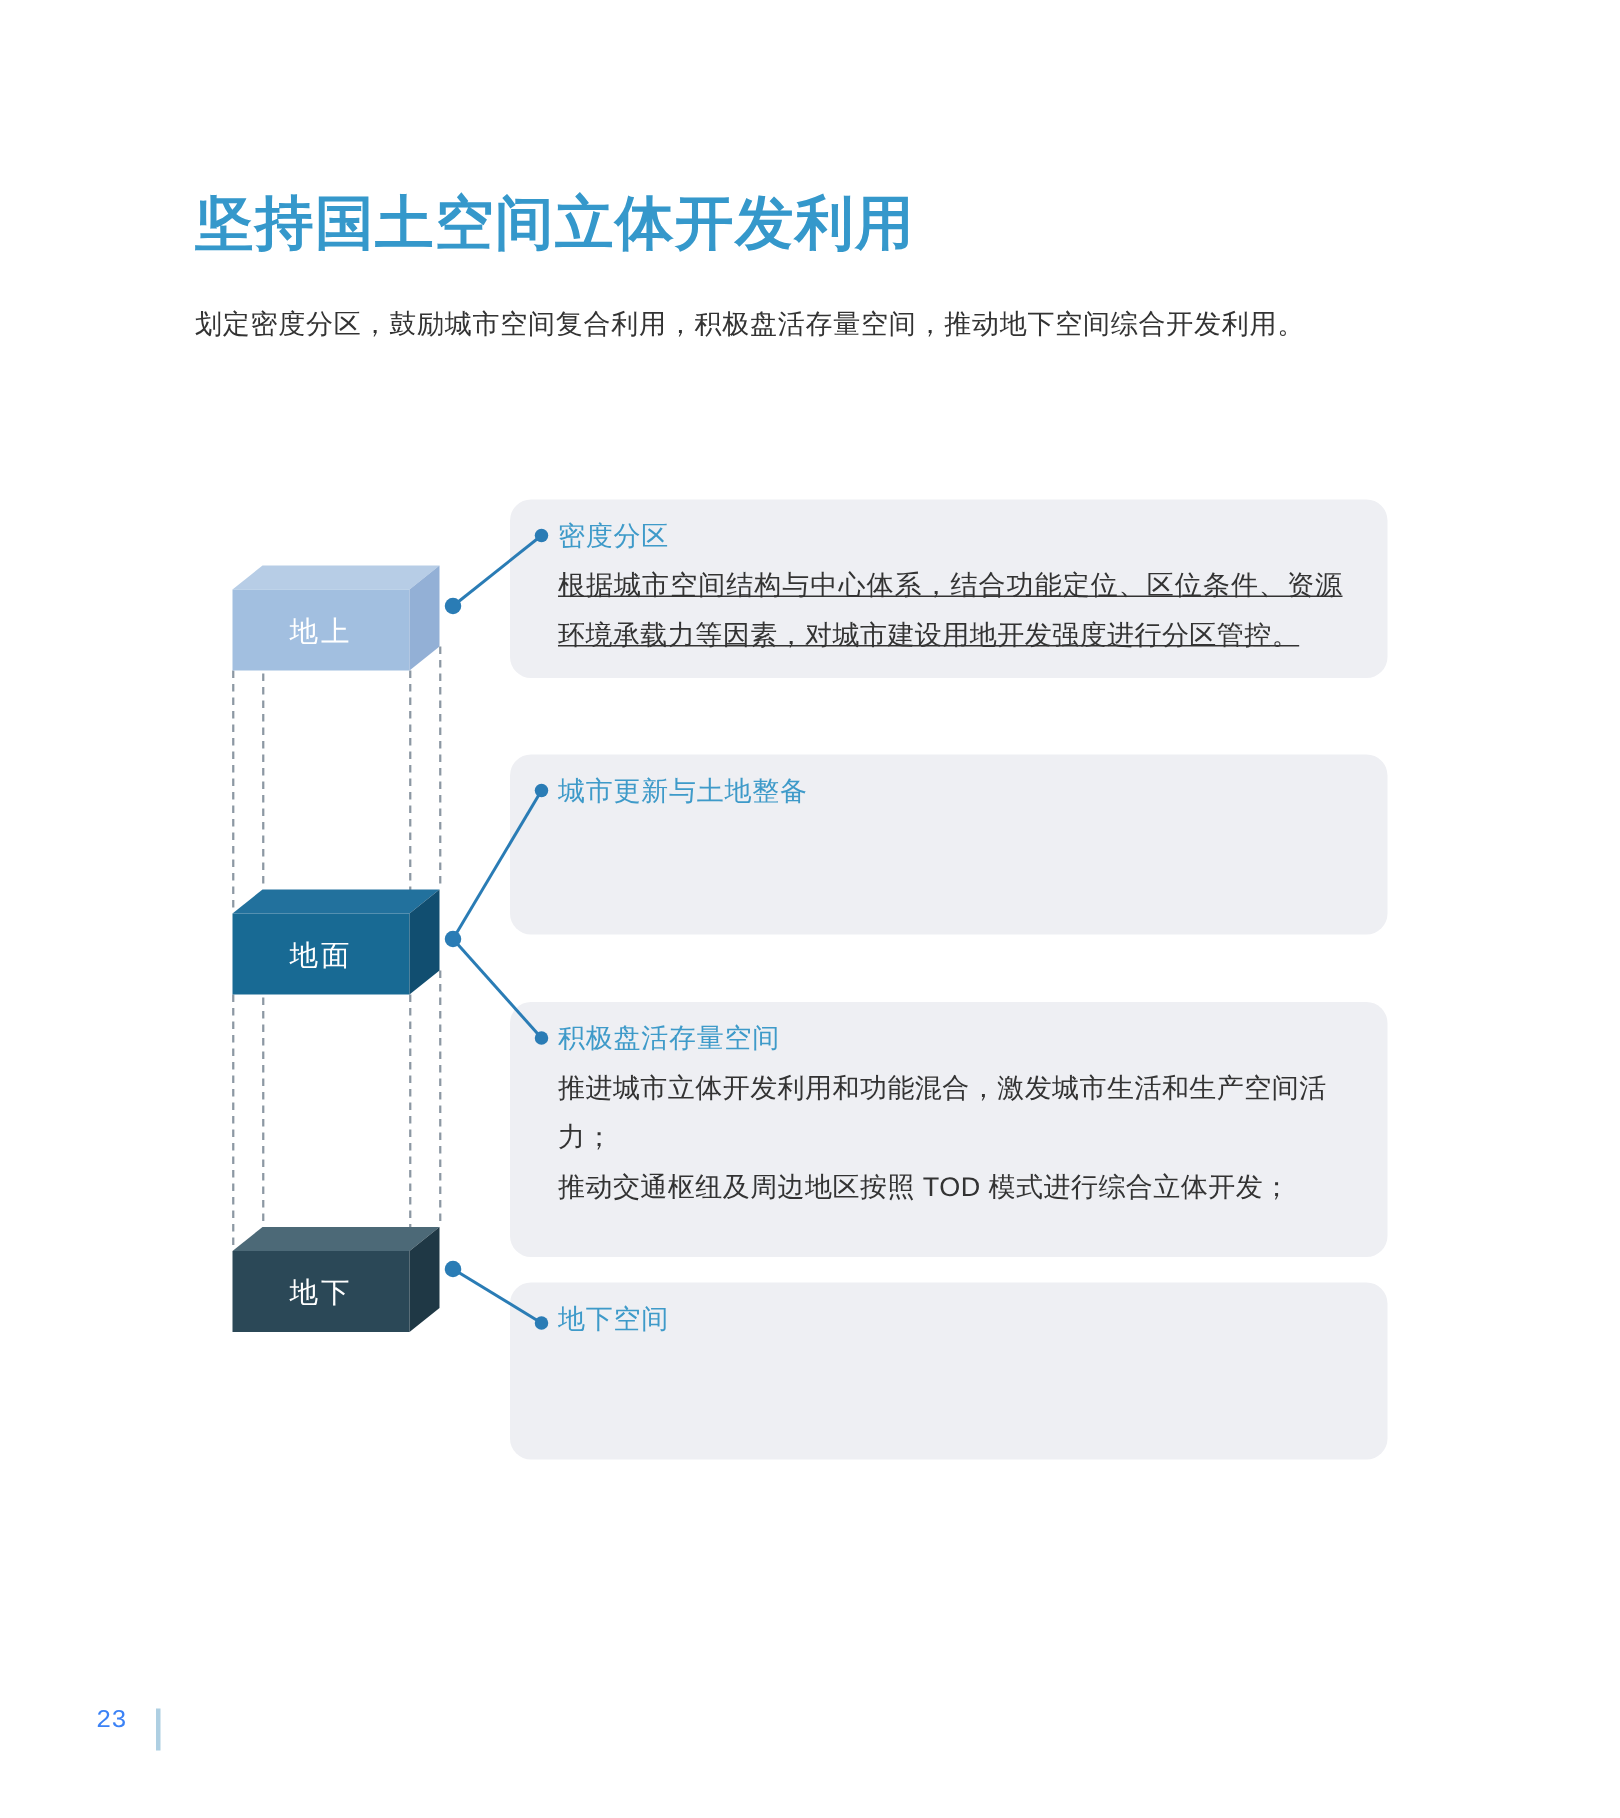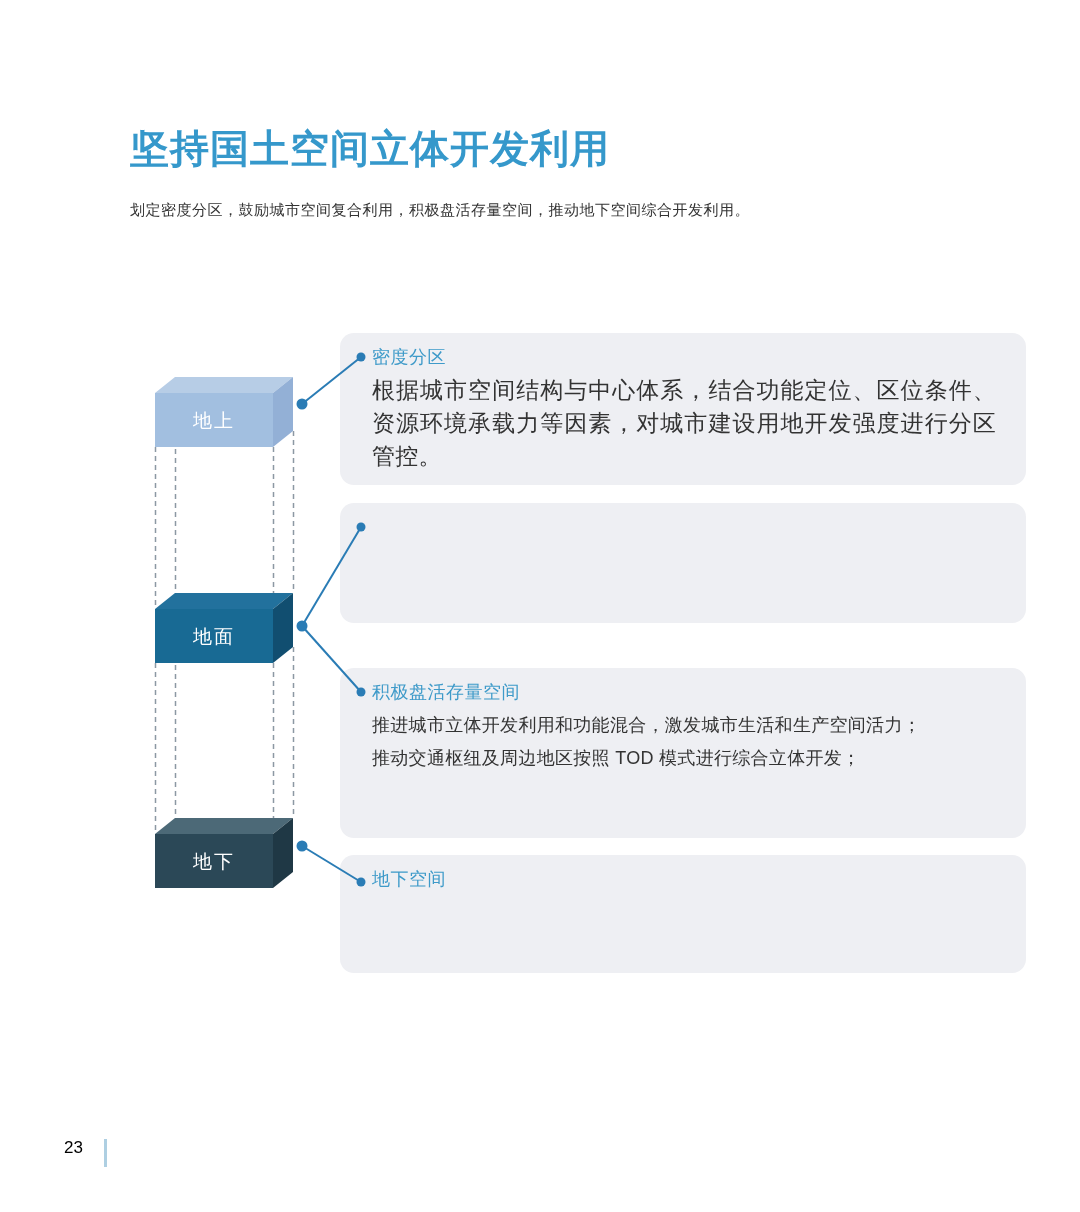--- a/index.html
+++ b/index.html
@@ -6,63 +6,65 @@
   .page {
     position:relative; width:1080px; height:1212px; background:#ffffff;
     font-family:"Liberation Sans", sans-serif; overflow:hidden;
   }
   .title {
     position:absolute; left:130px; top:96px;
     font-size:39px; font-weight:bold; color:#3598CB; letter-spacing:1px;
   }
   .intro {
     position:absolute; left:130px; top:186px; width:780px;
-    font-size:15px; color:#333333; letter-spacing:0.5px;
+    font-size:18px; color:#333333; letter-spacing:0.5px;
   }
   .callout {
-    position:absolute; left:340px; width:686px; box-sizing:border-box;
+    position:absolute; left:340px; width:585px; box-sizing:border-box;
     background:#EEEFF3; border-radius:14px; padding:13px 30px 12px 32px;
   }
   .callout-title {
     font-size:18px; color:#3E9AC9; line-height:22px; margin-bottom:6px;
     letter-spacing:0.5px;
   }
   .callout-body {
-    font-size:23px; color:#333333; line-height:33px; text-align:justify;
+    font-size:18px; color:#333333; line-height:33px; text-align:justify;
     letter-spacing:0.3px;
+    text-decoration:underline;
   }
   .callout-line { font-size:18px; color:#333333; line-height:33px; letter-spacing:0.3px; }
   .c1 { top:333px; min-height:118px; }
   .c2 { top:503px; min-height:120px; }
   .c3 { top:668px; min-height:170px; }
   .c4 { top:855px; min-height:118px; }
   svg.diagram { position:absolute; left:0; top:0; pointer-events:none; }
   svg.diagram text { font-family:"Liberation Sans", sans-serif; }
   .footer-num {
-    position:absolute; left:64px; top:1138px; font-size:17px; color:#000000;
+    position:absolute; left:64px; top:1138px; font-size:17px; color:#3b82f6;font-family:Liberation Mono, monospace;
   }
   .footer-bar {
     position:absolute; left:104px; top:1139px; width:3px; height:28px; background:#AECFE2;
   }
 </style>
 </head>
 <body>
 
 <div class="page">
 
   <h1 class="title">坚持国土空间立体开发利用</h1>
 
   <p class="intro">划定密度分区，鼓励城市空间复合利用，积极盘活存量空间，推动地下空间综合开发利用。</p>
 
   <div class="callout c1">
     <div class="callout-title">密度分区</div>
     <div class="callout-body">根据城市空间结构与中心体系，结合功能定位、区位条件、资源环境承载力等因素，对城市建设用地开发强度进行分区管控。</div>
   </div>
 
   <div class="callout c2">
+    <div class="callout-title">城市更新与土地整备</div>
   </div>
 
   <div class="callout c3">
     <div class="callout-title">积极盘活存量空间</div>
     <div class="callout-line">推进城市立体开发利用和功能混合，激发城市生活和生产空间活力；</div>
     <div class="callout-line">推动交通枢纽及周边地区按照 TOD 模式进行综合立体开发；</div>
   </div>
 
   <div class="callout c4">
     <div class="callout-title">地下空间</div>

